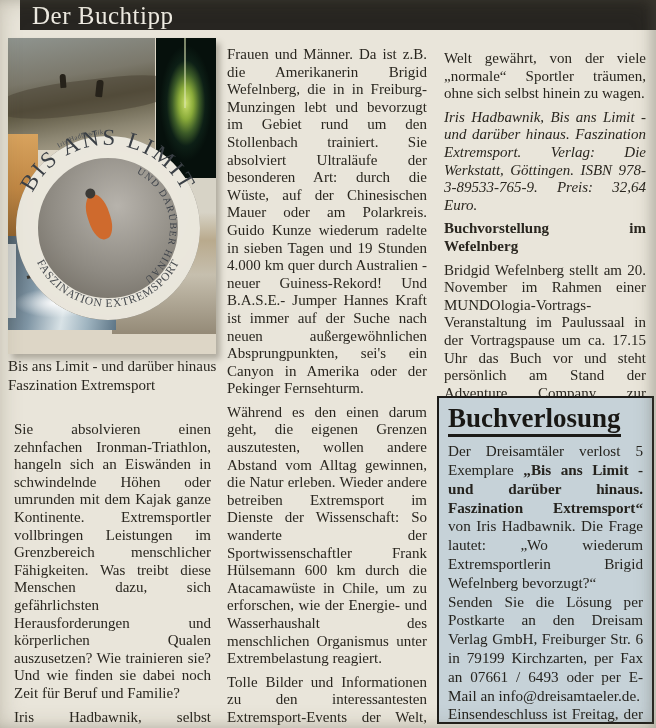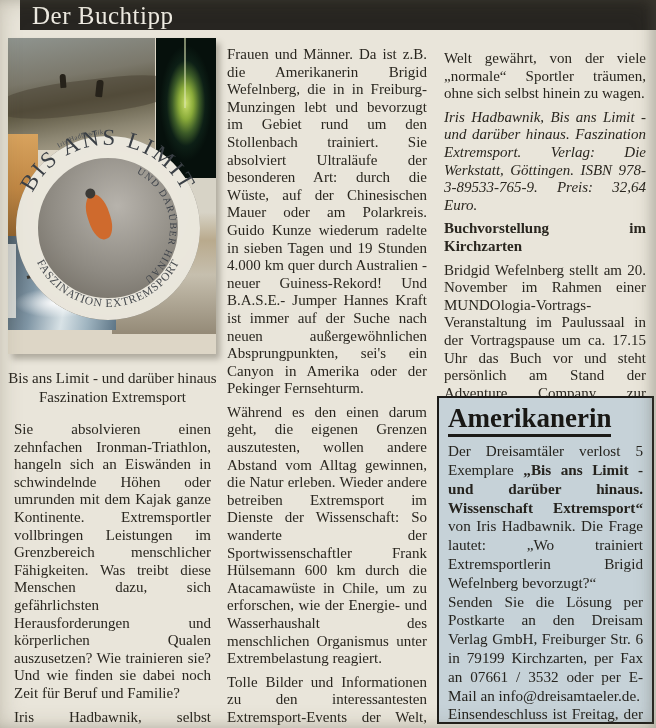--- a/index.html
+++ b/index.html
@@ -85,21 +85,21 @@
   }
   .circle-photo .climber::before { content:""; position:absolute; left:5px; top:-7px; width:10px; height:10px; background:#3c3a36; border-radius:50%; }
   .ring-svg { position:absolute; left:0; top:0; width:208px; height:316px; }
   .ring-band { fill:none; stroke:#efece2; stroke-width:22; opacity:.95; }
   .t-top { font-family:"Liberation Serif", serif; font-size:23px; letter-spacing:2.5px; fill:#3b4046; }
   .t-sub { font-family:"Liberation Serif", serif; font-size:10px; letter-spacing:1.2px; fill:#3e434a; }
   .t-bot { font-family:"Liberation Serif", serif; font-size:11.5px; letter-spacing:.8px; fill:#474b4f; }
   .t-author { font-family:"Liberation Serif", serif; font-size:6.5px; letter-spacing:.5px; fill:#4a4f55; }
 
   
-  .caption { position:absolute; left:8px; top:369px; width:209px; font-size:15px; line-height:19px; color:#2a2720;text-align:center; }
+  .caption { position:absolute; left:8px; top:357px; width:209px; font-size:15px; line-height:19px; color:#2a2720; }
   .body-text { position:absolute; font-size:15px; line-height:17.6px; color:#29261f; }
   .body-text p { margin:6px; text-align:justify; }
   .col-left-body { left:8px; top:415px; width:209px; }
   .col-mid { left:221px; top:40px; width:212px; }
   .col-right { left:438px; top:44px; width:214px; }
   .italic { font-style:italic; }
   .bold { font-weight:bold; }
 
   
   .raffle-box {
@@ -177,24 +177,24 @@
 
   <div class="body-text col-mid">
     <p>Frauen und Männer. Da ist z.B. die Amerikanerin Brigid Wefelnberg, die in in Freiburg-Munzingen lebt und bevorzugt im Gebiet rund um den Stollenbach trainiert. Sie absolviert Ultraläufe der besonderen Art: durch die Wüste, auf der Chinesischen Mauer oder am Polarkreis. Guido Kunze wiederum radelte in sieben Tagen und 19 Stunden 4.000 km quer durch Australien - neuer Guiness-Rekord! Und B.A.S.E.- Jumper Hannes Kraft ist immer auf der Suche nach neuen außergewöhnlichen Absprungpunkten, sei's ein Canyon in Amerika oder der Pekinger Fernsehturm.</p>
     <p>Während es den einen darum geht, die eigenen Grenzen auszutesten, wollen andere Abstand vom Alltag gewinnen, die Natur erleben. Wieder andere betreiben Extremsport im Dienste der Wissenschaft: So wanderte der Sportwissenschaftler Frank Hülsemann 600 km durch die Atacamawüste in Chile, um zu erforschen, wie der Energie- und Wasserhaushalt des menschlichen Organismus unter Extrembelastung reagiert.</p>
     <p>Tolle Bilder und Informationen zu den interessantesten Extremsport-Events der Welt, darunter der „Marathon des Sables“ oder das „Race Across America“, runden dieses spannende Buch ab, das Einblicke in eine faszinierende</p>
   </div>
 
   <div class="body-text col-right">
     <p>Welt gewährt, von der viele „normale“ Sportler träumen, ohne sich selbst hinein zu wagen.</p>
     <p class="italic">Iris Hadbawnik, Bis ans Limit - und darüber hinaus. Faszination Extremsport. Verlag: Die Werkstatt, Göttingen. ISBN 978-3-89533-765-9. Preis: 32,64 Euro.</p>
-    <p class="bold">Buchvorstellung im Kirchzarten</p>
+    <p class="bold">Buchvorstellung im Wefelnberg</p>
     <p>Bridgid Wefelnberg stellt am 20. November im Rahmen einer MUNDOlogia-Vortrags-Veranstaltung im Paulussaal in der Vortragspause um ca. 17.15 Uhr das Buch vor und steht persönlich am Stand der Adventure Company zur Signierung und für Auskünfte zur Verfügung. Nähere Infos unter www.mundologia.de/mundologia-reihe</p>
   </div>
 
   <div class="raffle-box">
-    <div class="raffle-title">Amerikanerin</div>
-    <p class="raffle-p"><span>Der Dreisamtäler verlost 5 Exemplare </span><b>„Bis ans Limit - und darüber hinaus. Wissenschaft Extremsport“</b><span> von Iris Hadbawnik. Die Frage lautet: „Wo trainiert Extremsportlerin Brigid Wefelnberg bevorzugt?“</span></p>
-    <p class="raffle-p">Senden Sie die Lösung per Postkarte an den Dreisam Verlag GmbH, Freiburger Str. 6 in 79199 Kirchzarten, per Fax an 07661 / 3532 oder per E-Mail an info@dreisamtaeler.de.</p>
+    <div class="raffle-title">Buchverlosung</div>
+    <p class="raffle-p"><span>Der Dreisamtäler verlost 5 Exemplare </span><b>„Bis ans Limit - und darüber hinaus. Faszination Extremsport“</b><span> von Iris Hadbawnik. Die Frage lautet: „Wo wiederum Extremsportlerin Brigid Wefelnberg bevorzugt?“</span></p>
+    <p class="raffle-p">Senden Sie die Lösung per Postkarte an den Dreisam Verlag GmbH, Freiburger Str. 6 in 79199 Kirchzarten, per Fax an 07661 / 6493 oder per E-Mail an info@dreisamtaeler.de.</p>
     <p class="raffle-p">Einsendeschluss ist Freitag, der 25. November 2011.</p>
   </div>
 
 </div>
 
 </body></html>

